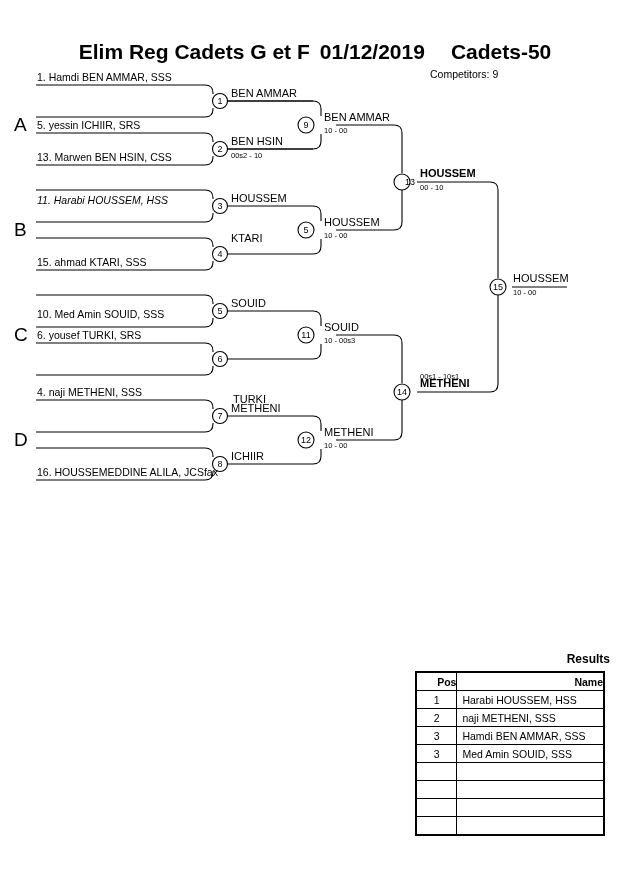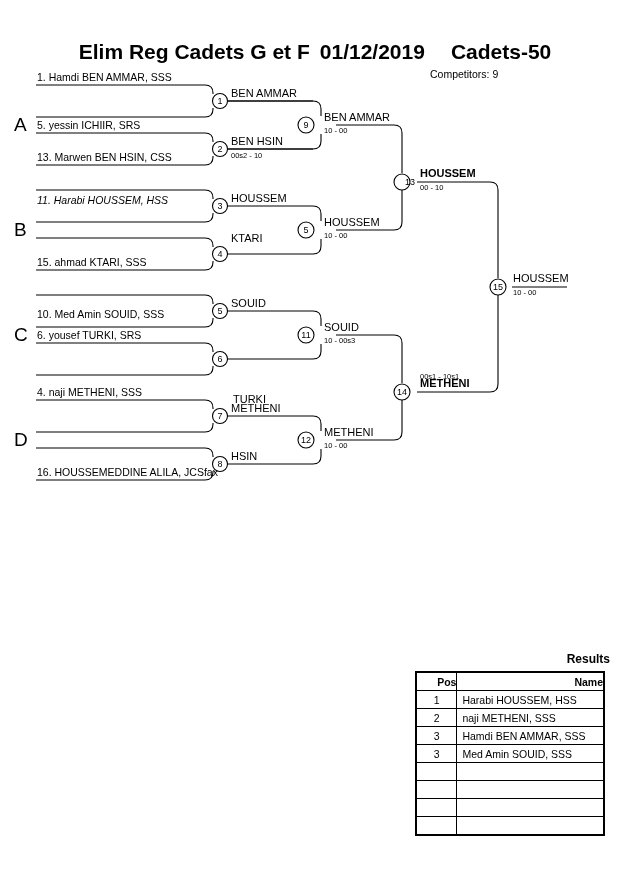--- a/index.html
+++ b/index.html
@@ -241,21 +241,21 @@
   <div class="match-num" style="left:490px; top:280px;">15</div>
 
   <div class="abs winner" style="left:231px; top:87px;">BEN AMMAR</div>
   <div class="abs winner" style="left:231px; top:135px;">BEN HSIN</div>
   <div class="abs score" style="left:231px; top:151px;">00s2 - 10</div>
   <div class="abs winner" style="left:231px; top:192px;">HOUSSEM</div>
   <div class="abs winner" style="left:231px; top:232px;">KTARI</div>
   <div class="abs winner" style="left:231px; top:297px;">SOUID</div>
   <div class="abs winner" style="left:233px; top:345px;margin-top:48px;">TURKI</div>
   <div class="abs winner" style="left:231px; top:402px;">METHENI</div>
-  <div class="abs winner" style="left:231px; top:450px;">HSIN</div>
+  <div class="abs winner" style="left:231px; top:450px;">ICHIIR</div>
 
   <div class="abs winner" style="left:324px; top:111px;">BEN AMMAR</div>
   <div class="abs score" style="left:324px; top:126px;">10 - 00</div>
   <div class="abs winner" style="left:324px; top:216px;">HOUSSEM</div>
   <div class="abs score" style="left:324px; top:231px;">10 - 00</div>
   <div class="abs winner" style="left:324px; top:321px;">SOUID</div>
   <div class="abs score" style="left:324px; top:336px;">10 - 00s3</div>
   <div class="abs winner" style="left:324px; top:426px;">METHENI</div>
   <div class="abs score" style="left:324px; top:441px;">10 - 00</div>
 

